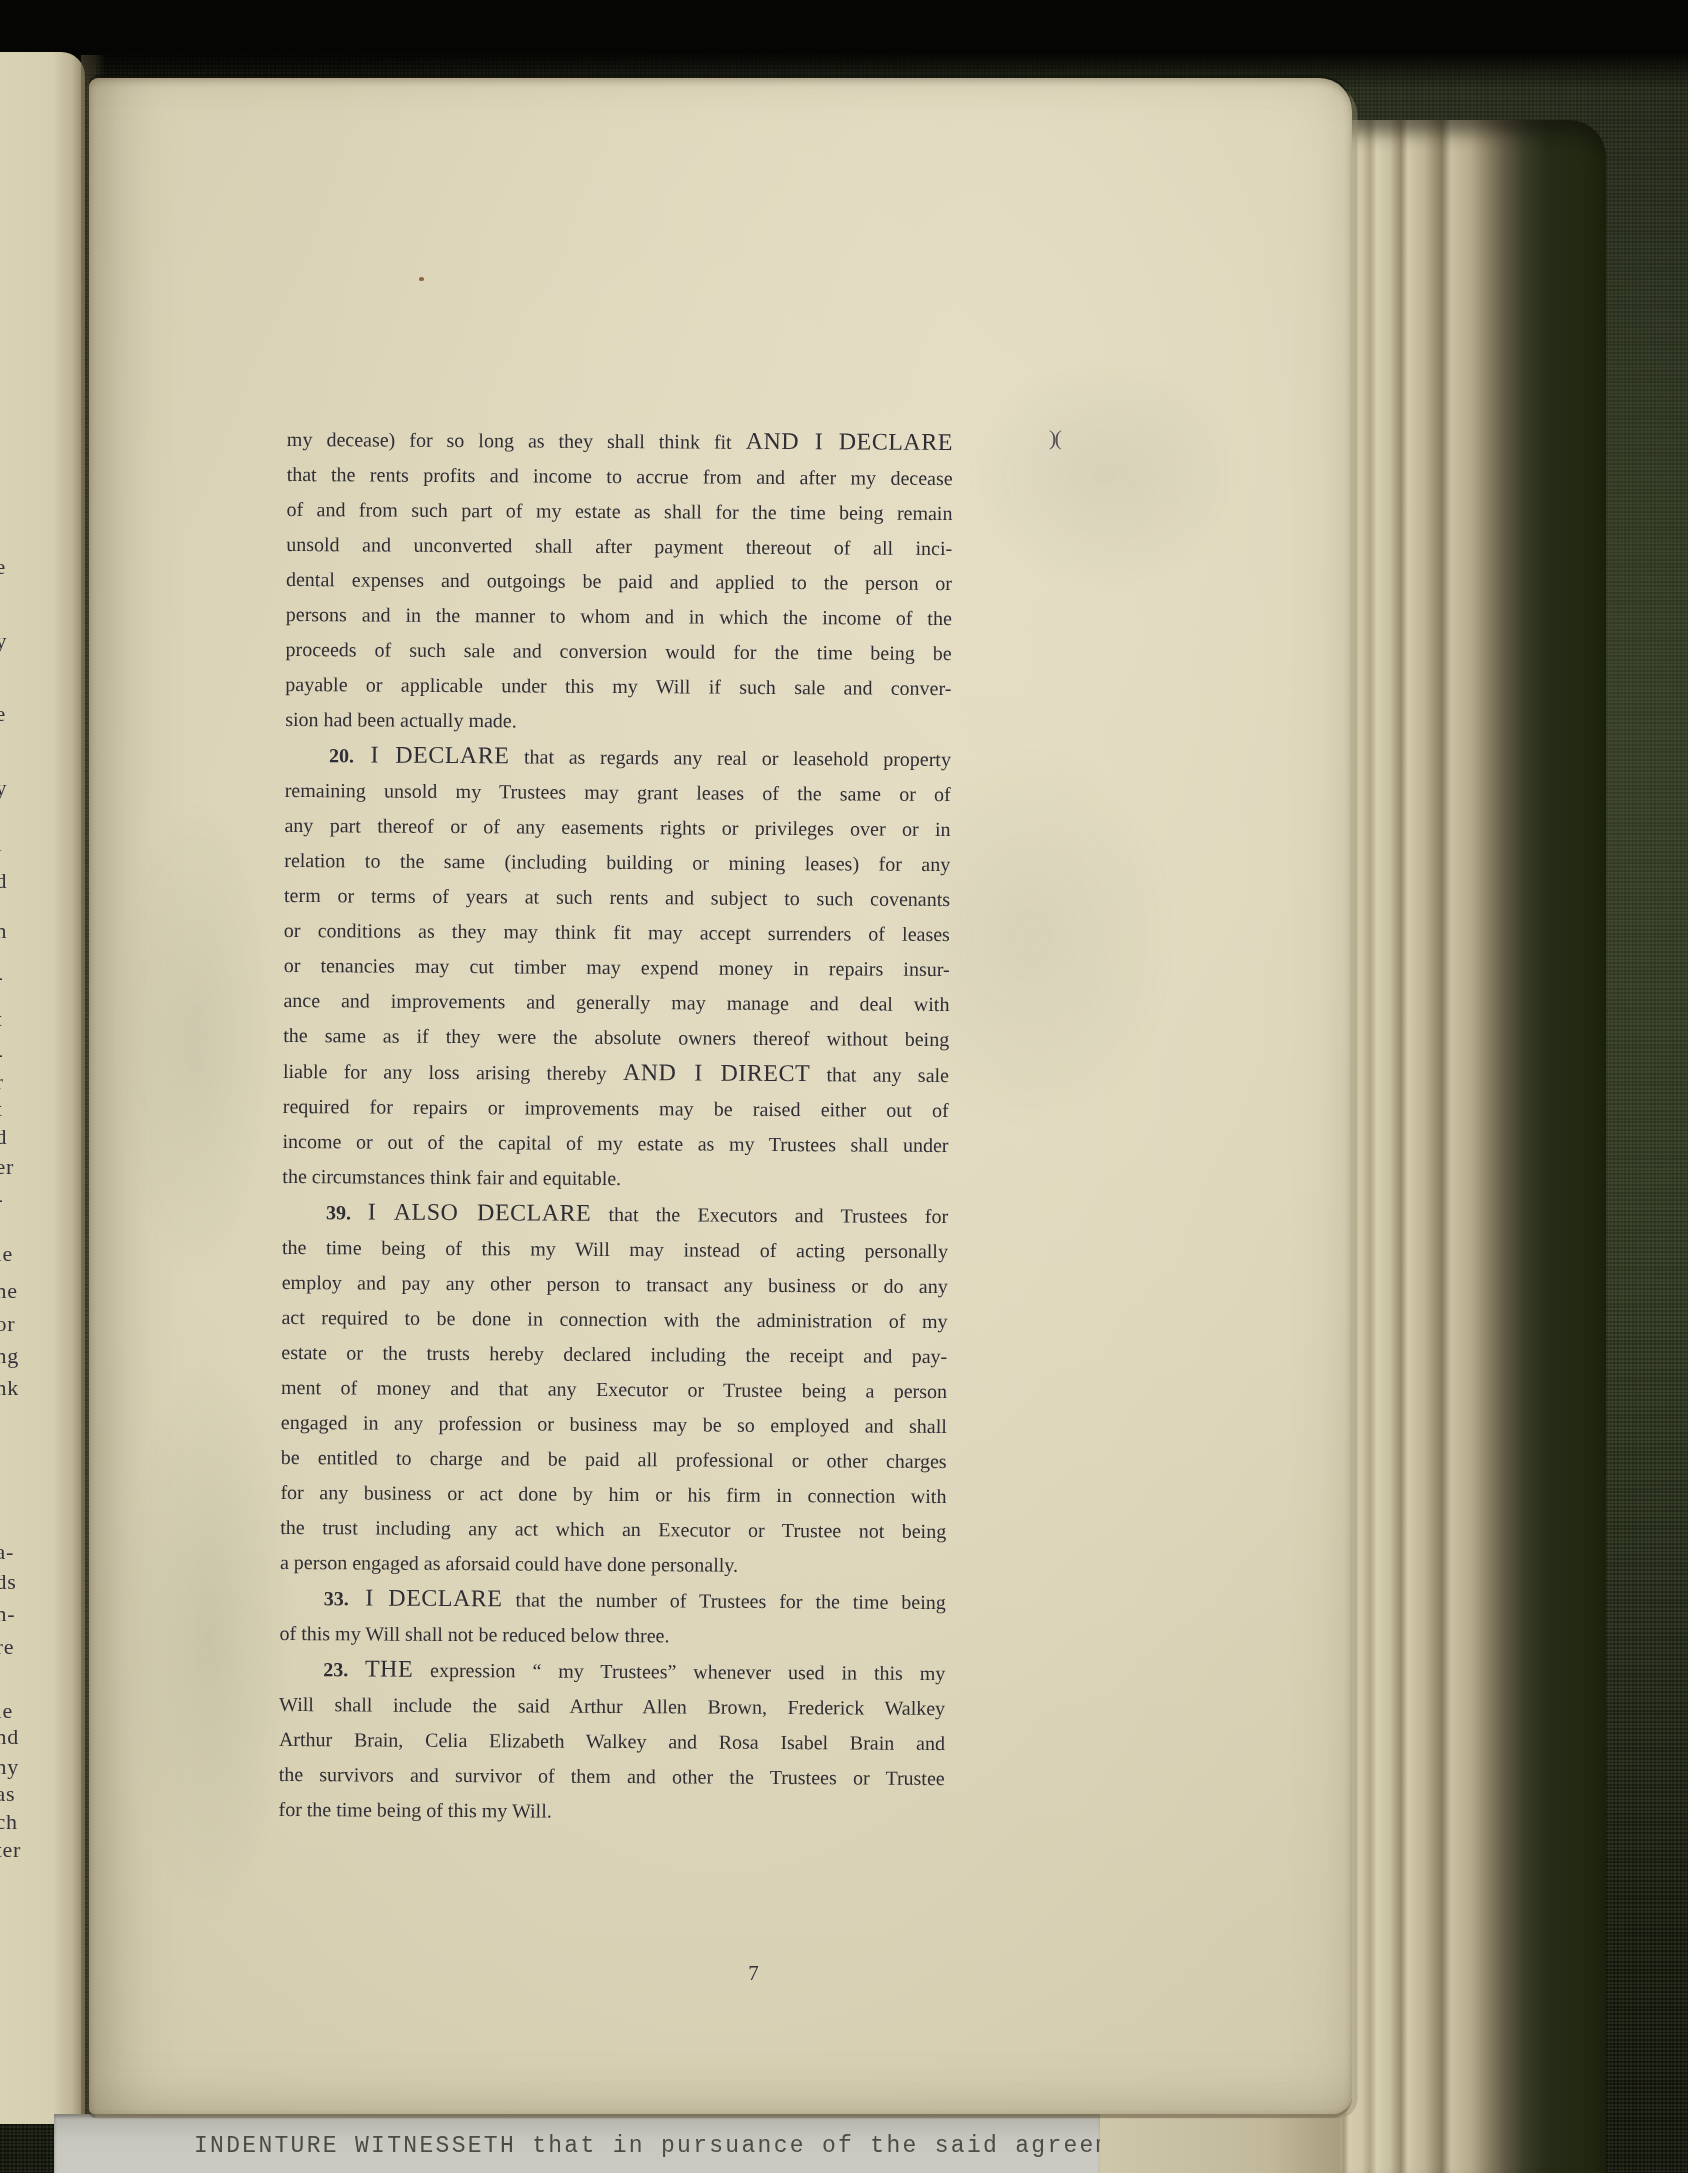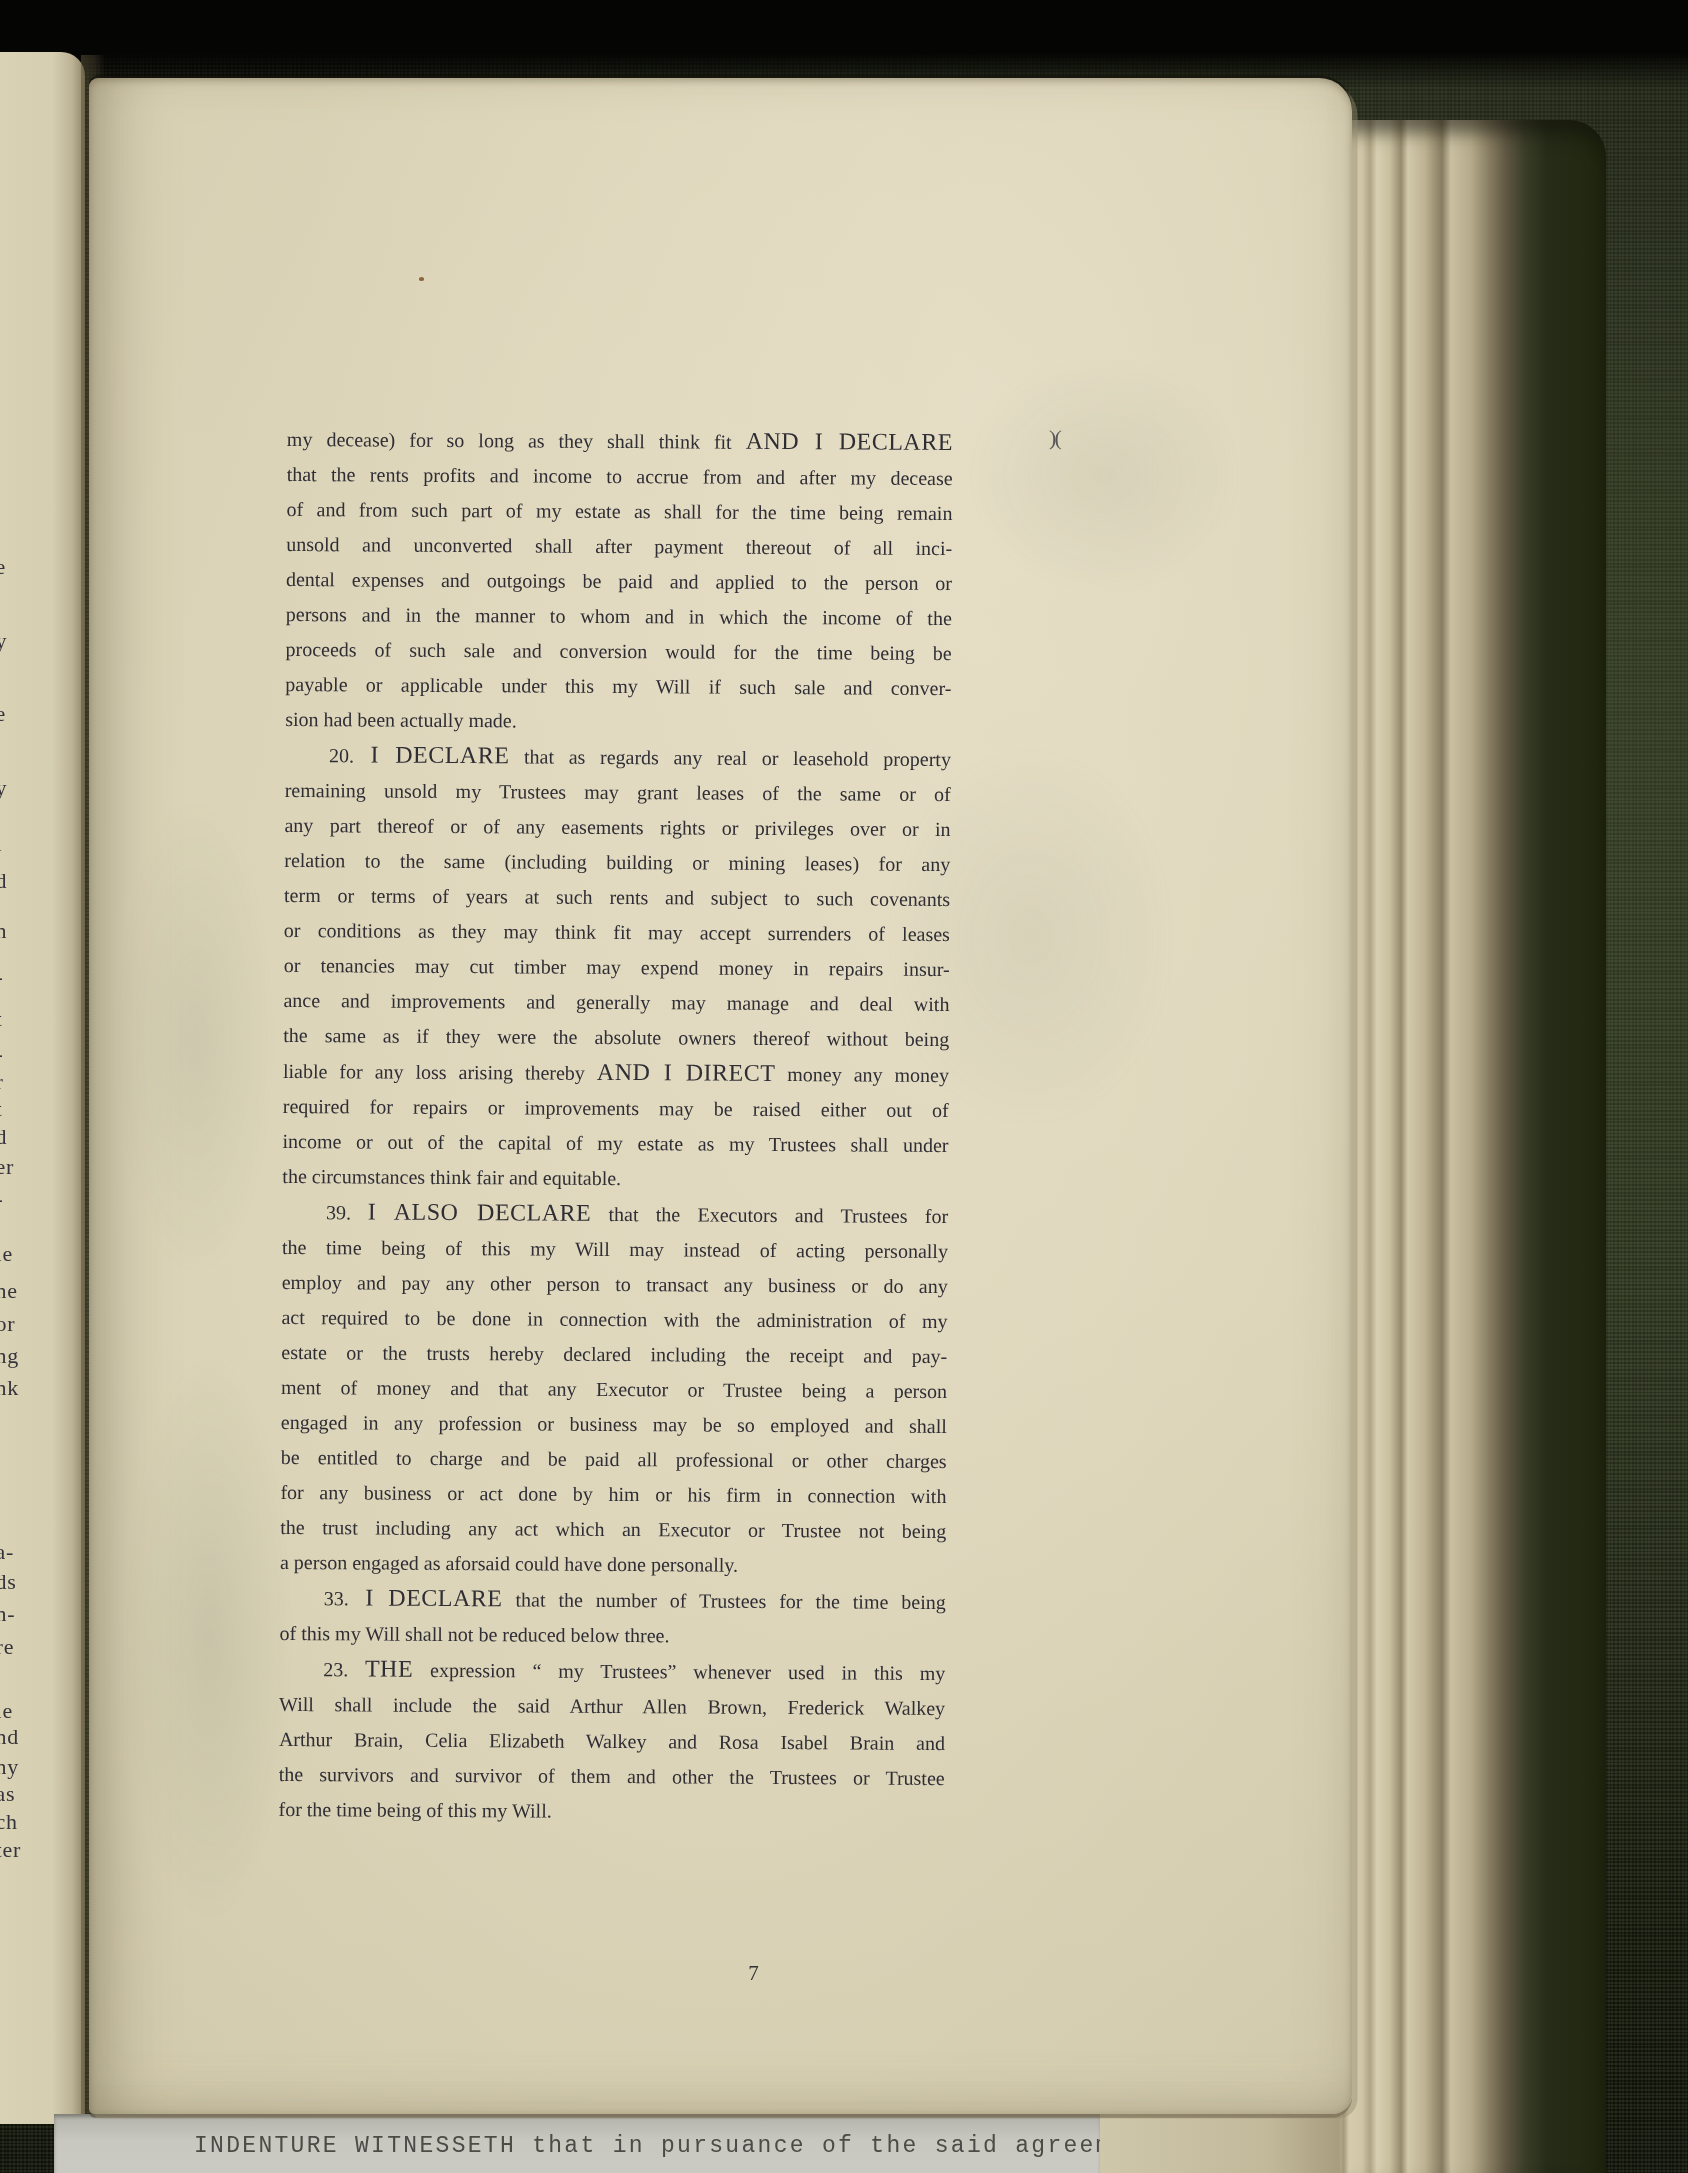--- a/index.html
+++ b/index.html
@@ -58,21 +58,21 @@
   .speck{position:absolute;width:4.6px;height:3.7px;border-radius:50%;background:#7d4a22;opacity:.8;}
 
   
   .text-block{position:absolute;left:198px;top:343px;width:666px;
     transform:rotate(0.35deg);transform-origin:0 0;}
   .line{font-size:20px;line-height:35px;color:#302e35;
     text-align:justify;text-align-last:justify;}
   .line.last{text-align-last:left;}
   .line.ind{padding-left:44px;}
   .line .lead{font-size:24px;letter-spacing:0.5px;}
-  .line .num{margin-right:16.6px;}
+  .line .num{margin-right:16.6px;font-weight:bold;}
 
   .page-number{position:absolute;left:646px;top:1883px;width:37px;
     font-size:21px;color:#333138;text-align:center;}
   .margin-mark{position:absolute;left:960px;top:347px;
     font-size:22px;color:#403e46;opacity:.85;letter-spacing:-1.8px;}
 
   
   .next-page{position:absolute;left:54px;top:2114px;width:1047px;height:60px;
     background:linear-gradient(180deg,#b3b3ab,#c9c8c0 45%,#cbcac2);
     box-shadow:inset 0 2.8px 3.7px rgba(40,40,30,.4);}
@@ -153,21 +153,21 @@
       <div>
         <div class="line ind"><span class="num">20.</span><span class="lead">I DECLARE</span><span> that as regards any real or leasehold property</span></div>
         <div class="line"><span>remaining unsold my Trustees may grant leases of the same or of</span></div>
         <div class="line"><span>any part thereof or of any easements rights or privileges over or in</span></div>
         <div class="line"><span>relation to the same (including building or mining leases) for any</span></div>
         <div class="line"><span>term or terms of years at such rents and subject to such covenants</span></div>
         <div class="line"><span>or conditions as they may think fit may accept surrenders of leases</span></div>
         <div class="line"><span>or tenancies may cut timber may expend money in repairs insur-</span></div>
         <div class="line"><span>ance and improvements and generally may manage and deal with</span></div>
         <div class="line"><span>the same as if they were the absolute owners thereof without being</span></div>
-        <div class="line"><span>liable for any loss arising thereby </span><span class="lead">AND I DIRECT</span><span> money any money</span></div>
+        <div class="line"><span>liable for any loss arising thereby </span><span class="lead">AND I DIRECT</span><span> that any sale</span></div>
         <div class="line"><span>required for repairs or improvements may be raised either out of</span></div>
         <div class="line"><span>income or out of the capital of my estate as my Trustees shall under</span></div>
         <div class="line last"><span>the circumstances think fair and equitable.</span></div>
       </div>
       <div>
         <div class="line ind"><span class="num">39.</span><span class="lead">I ALSO DECLARE</span><span> that the Executors and Trustees for</span></div>
         <div class="line"><span>the time being of this my Will may instead of acting personally</span></div>
         <div class="line"><span>employ and pay any other person to transact any business or do any</span></div>
         <div class="line"><span>act required to be done in connection with the administration of my</span></div>
         <div class="line"><span>estate or the trusts hereby declared including the receipt and pay-</span></div>

